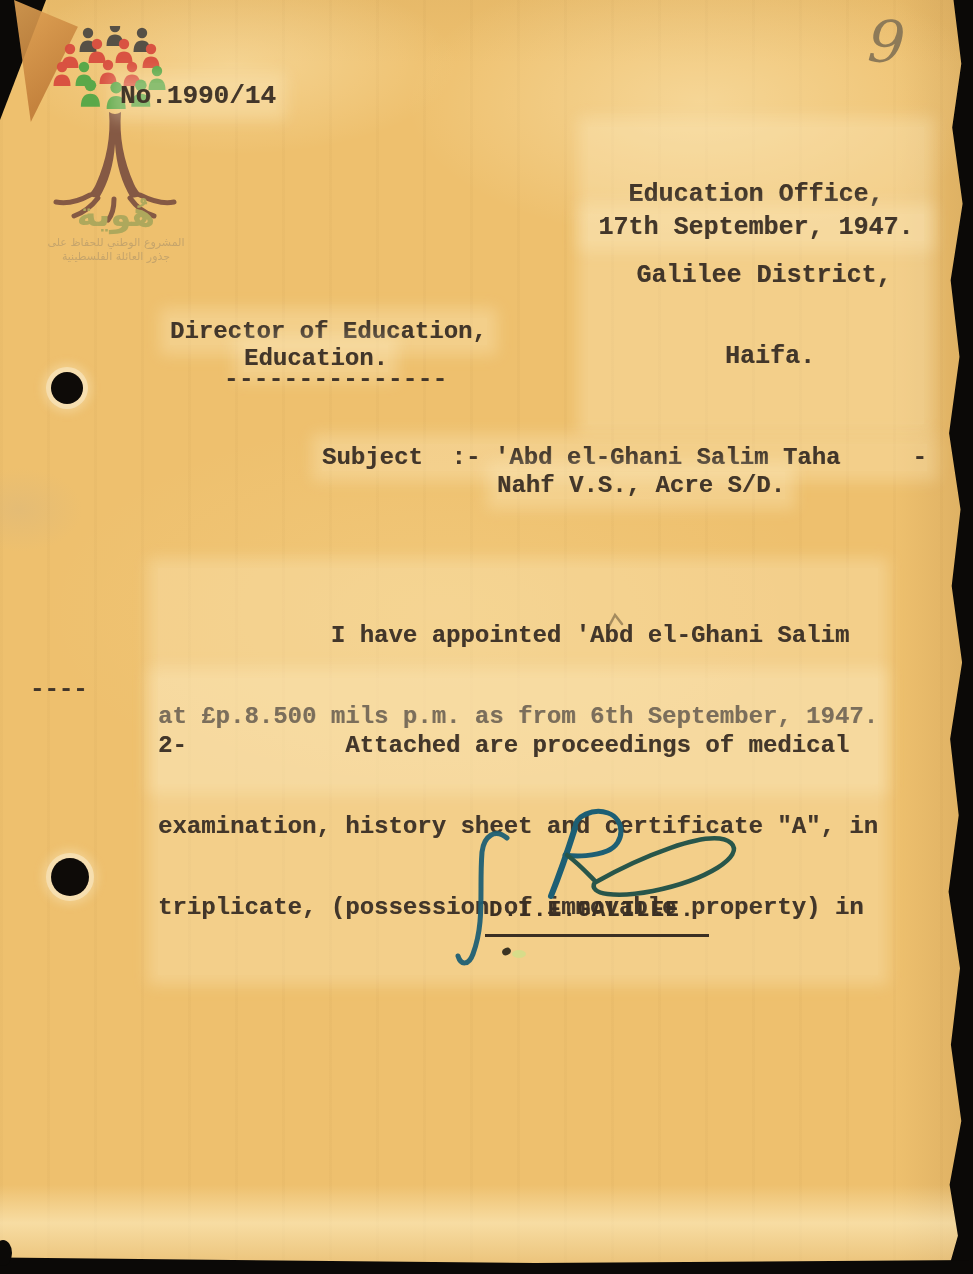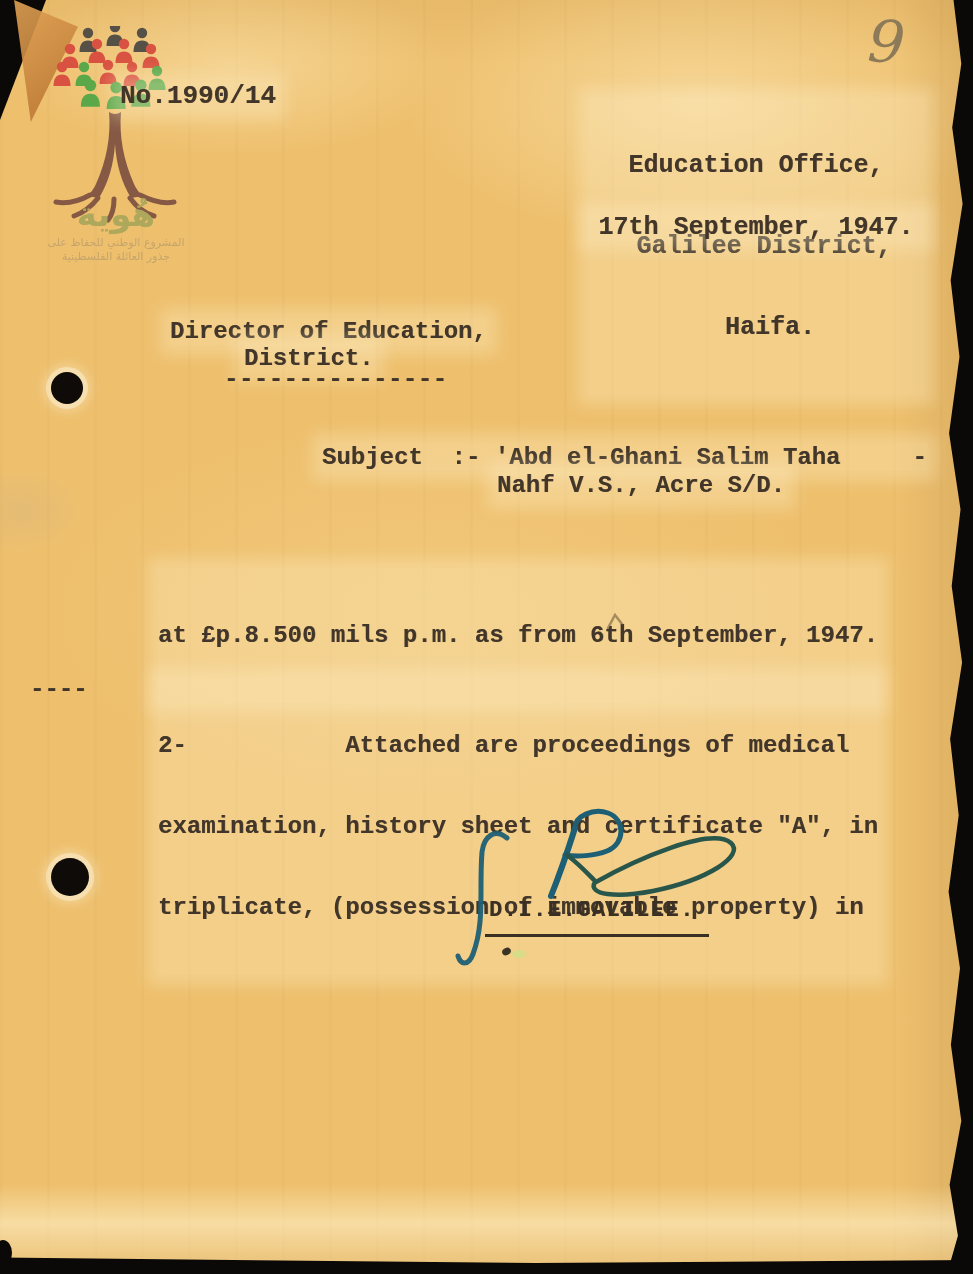--- a/index.html
+++ b/index.html
@@ -145,36 +145,37 @@
 
     <text x="76" y="200" text-anchor="middle" font-family="DejaVu Sans, sans-serif" font-size="34" font-weight="bold" fill="#a9a65b">هُوية</text>
     <text x="76" y="220" text-anchor="middle" font-family="DejaVu Sans, sans-serif" font-size="11" fill="#c2a26b">المشروع الوطني للحفاظ على</text>
     <text x="76" y="234" text-anchor="middle" font-family="DejaVu Sans, sans-serif" font-size="11" fill="#c2a26b">جذور العائلة الفلسطينية</text>
   </svg>
 
   <div class="tw ref patch" style="left:120px; top:48px;">No.1990/14</div>
 
   <div class="pencil-nine">9</div>
 
-  <div class="tw lh patch" style="left:588px; top:63px;font-family:Liberation Mono, monospace;">
+  <div class="tw lh patch" style="left:588px; top:92px;font-family:Liberation Mono, monospace;">
     <div>Education Office,</div>
     <div style="transform:translateX(8px);">Galilee District,</div>
     <div style="transform:translateX(14px);">Haifa.</div>
   </div>
 
   <div class="tw lh patch" style="left:588px; top:179px;">17th September, 1947.</div>
 
   <div class="tw patch" style="left:170px; top:283px;">Director of Education,</div>
-  <div class="tw patch" style="left:244px; top:310px;">District.</div>
+  <div class="tw patch" style="left:244px; top:310px;">Education.</div>
   <div class="tw rule-dashes" style="left:224px; top:331px;">---------------</div>
 
   <div class="tw patch" style="left:322px; top:409px;">Subject  :- 'Abd el-Ghani Salim Taha     -</div>
   <div class="tw patch" style="left:497px; top:437px;">Nahf V.S., Acre S/D.</div>
 
   <div class="tw patch" style="left:158px; top:533px;">
+    <div>            I have appointed 'Abd el-Ghani Salim</div>
     <div>at £p.8.500 mils p.m. as from 6th September, 1947.</div>
   </div>
 
   <div class="tw" style="left:30px; top:641px;">----</div>
 
   <div class="tw patch" style="left:158px; top:643px;">
     <div>2-           Attached are proceedings of medical</div>
     <div>examination, history sheet and certificate "A", in</div>
     <div>triplicate, (possession of immovable property) in</div>
   </div>

